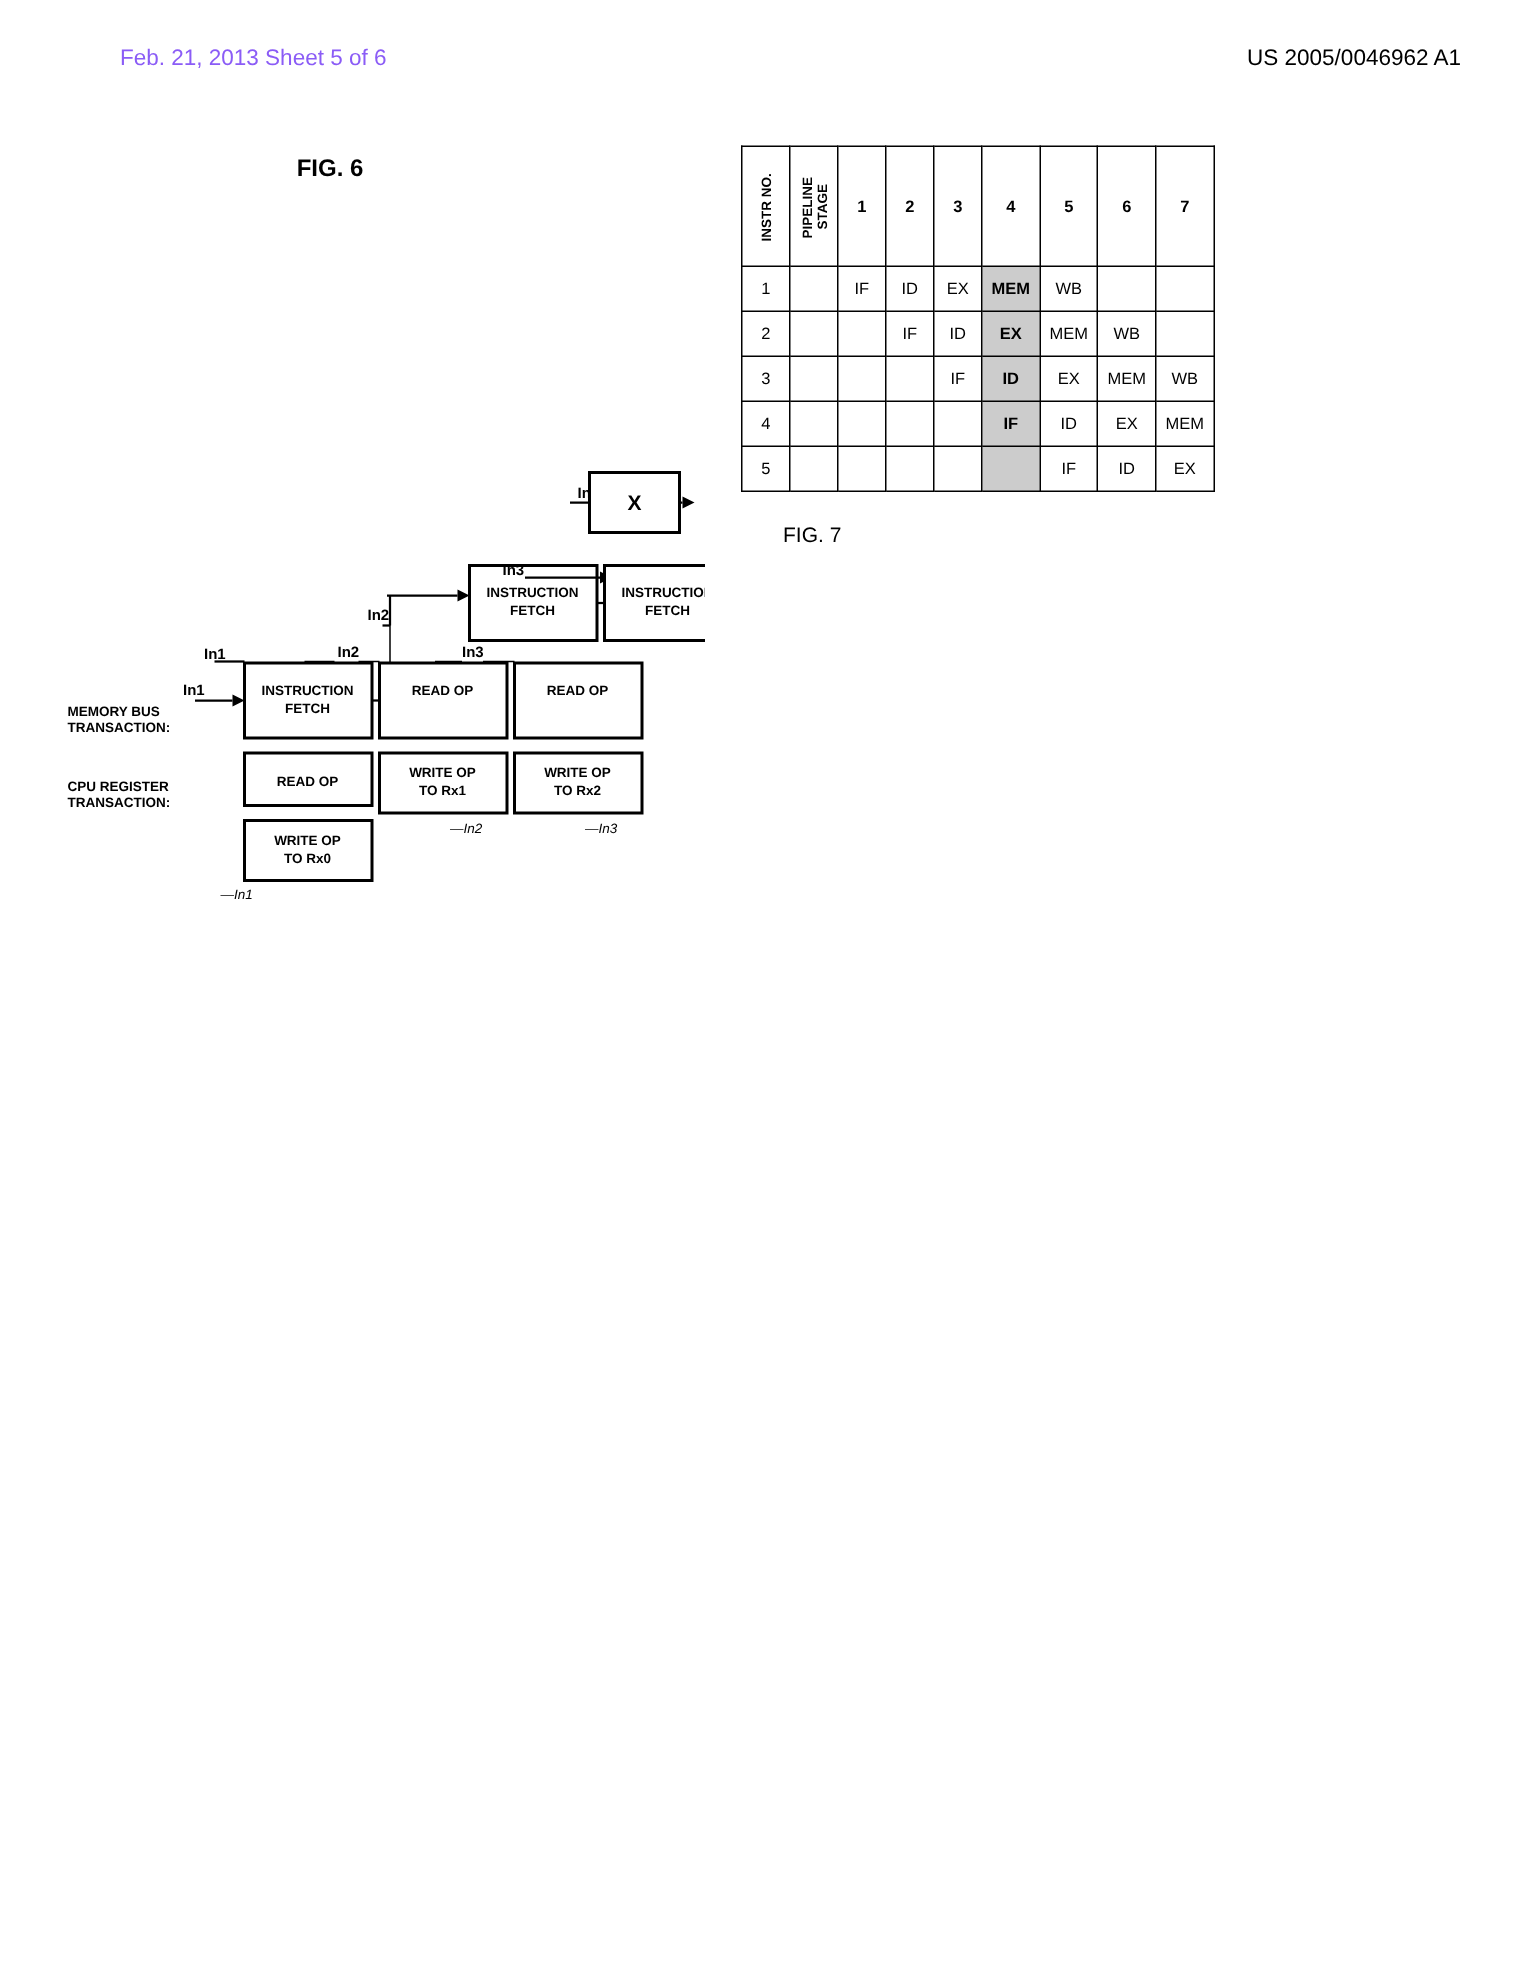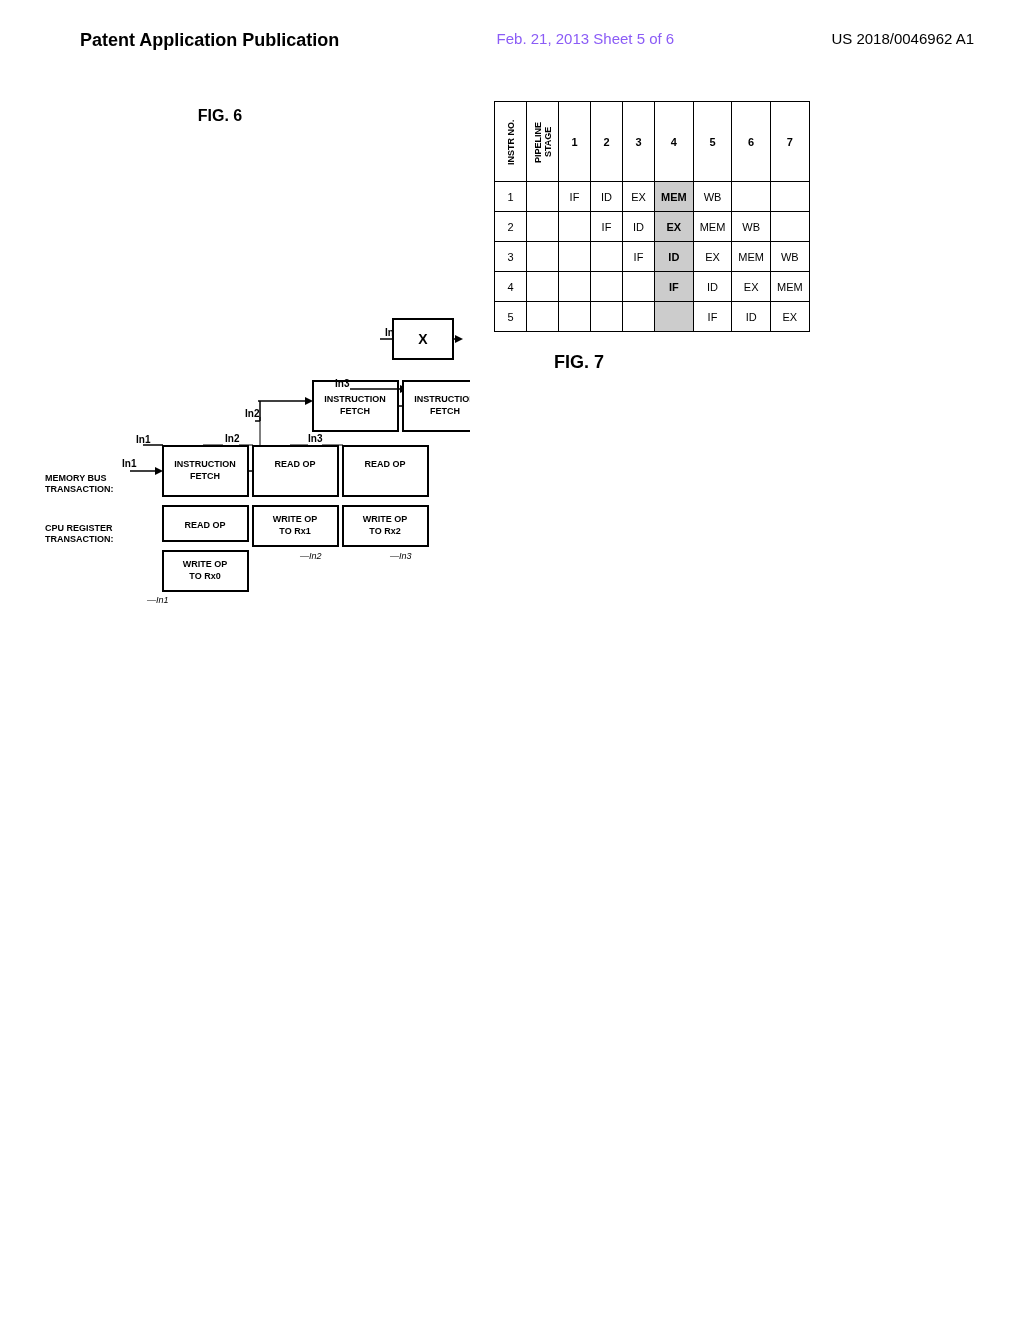--- a/index.html
+++ b/index.html
@@ -71,33 +71,32 @@
       min-width: 32px;
       height: 30px;
     }
 
     .pipeline-table .highlight-cell {
       background: #ccc;
       font-weight: bold;
     }
 
     .fig7-title {
-      font-size: 18px;
-      font-weight: bold;
+      font-size: 14px;
+      font-weight: normal;
       margin-top: 20px;
-      margin-left: 60px;
+      margin-left: 28px;
     }
   </style>
 </head>
 <body>
 
 <div class="header">
-  <div class="header-left">Patent Application Publication</div>
   <div class="header-center">Feb. 21, 2013   Sheet 5 of 6</div>
-  <div class="header-right">US 2018/0046962 A1</div>
+  <div class="header-right">US 2005/0046962 A1</div>
 </div>
 
 <div class="main-content">
 
   <div class="fig6-area">
     <svg width="430" height="760">
 
       <text x="180" y="30" font-size="16" font-weight="bold" text-anchor="middle">FIG. 6</text>
 
       <text x="5" y="390" font-size="9" font-weight="bold">MEMORY BUS</text>

